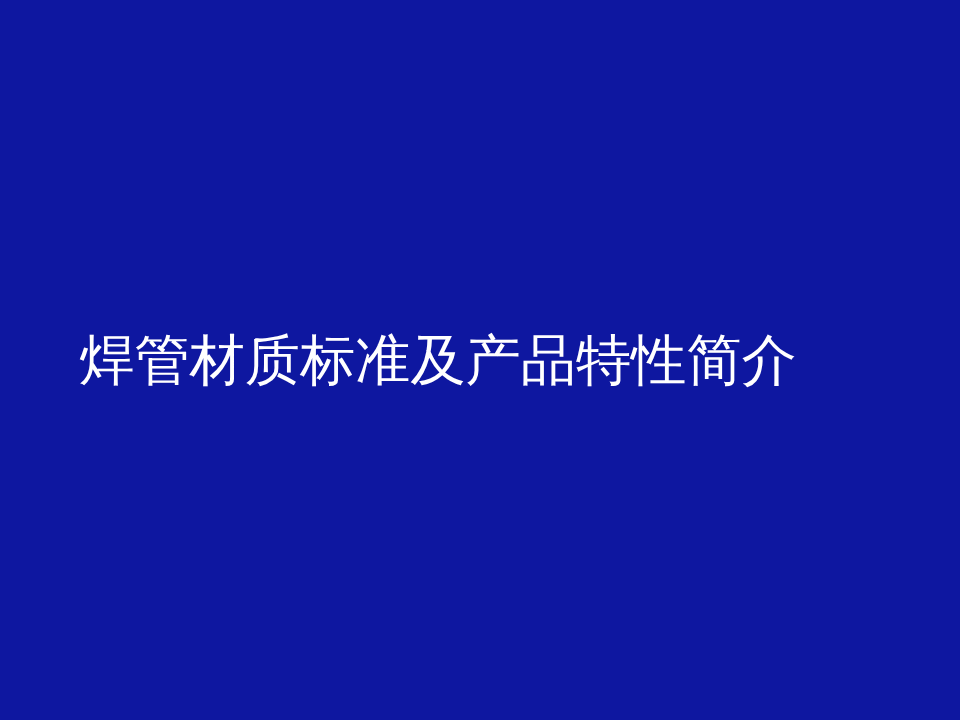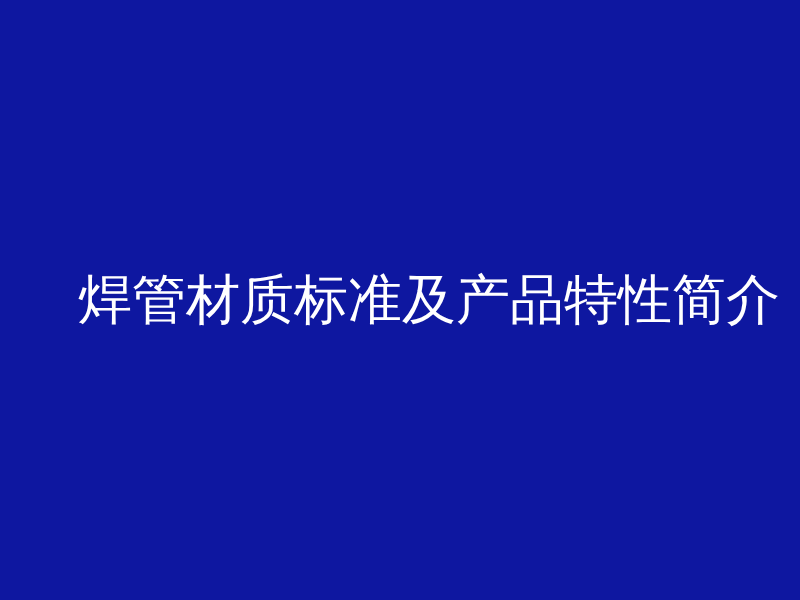--- a/index.html
+++ b/index.html
@@ -32,25 +32,25 @@
     top: 0;
     width: 800px;
     height: 600px;
     display: flex;
     align-items: center;
     justify-content: flex-start;
   }
 
   .slide-title {
     display: block;
-    margin: 16px;
+    margin: 4px;
     padding: 0 0 0 62px;
     color: #ffffff;
     font-family: "DejaVu Sans", "Liberation Sans", sans-serif;
-    font-size: 54px;
+    font-size: 46px;
     font-weight: 400;
     line-height: 1.05;
     letter-spacing: 0px;
     white-space: nowrap;
     text-rendering: geometricPrecision;
     -webkit-font-smoothing: antialiased;
   }
 </style>
 </head>
 <body>

